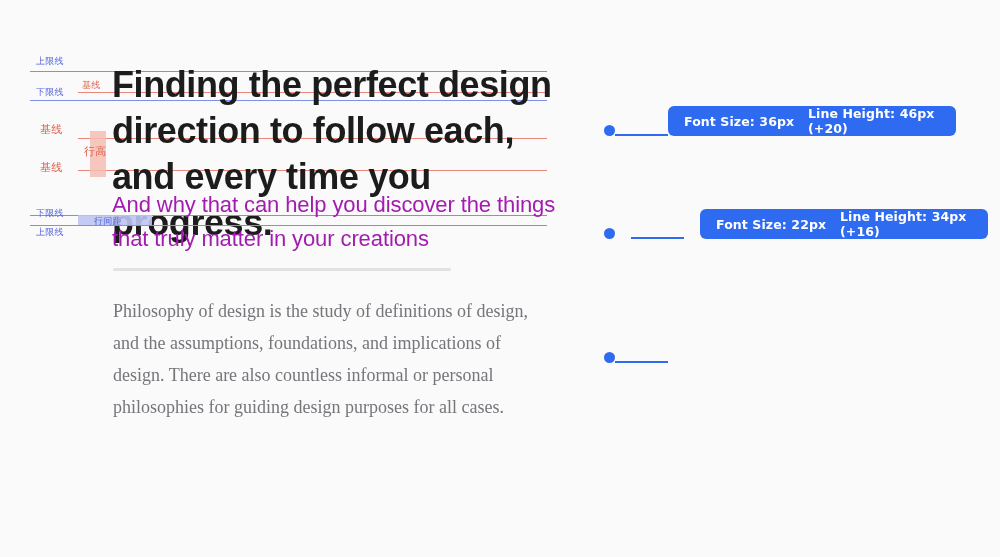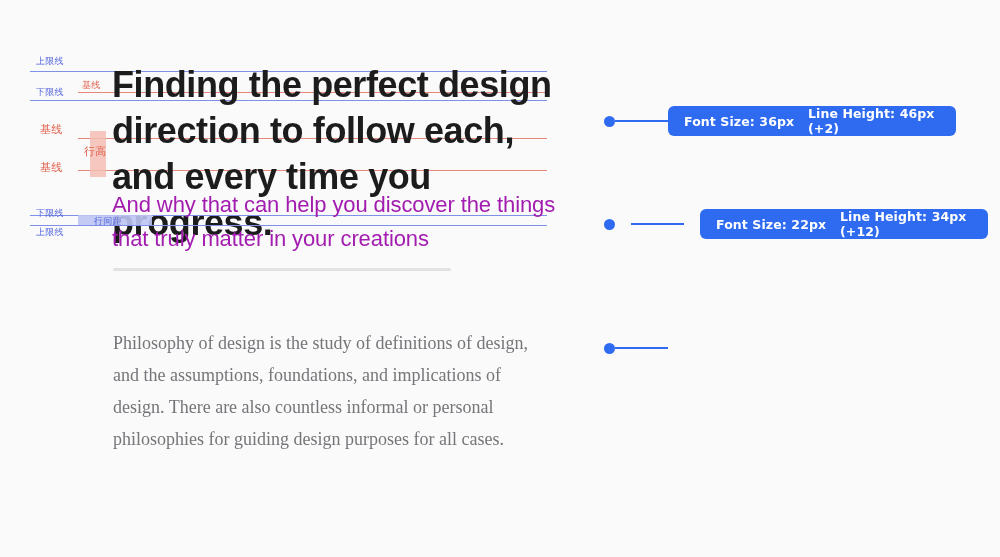--- a/index.html
+++ b/index.html
@@ -103,31 +103,30 @@
   }
 
   .body-para {
     position: absolute;
     left: 113px;
     width: 440px;
     font-size: 18px;
     line-height: 32px;
     color: #75757a;
     font-family: "Liberation Serif", serif;
-    margin-top: 32px;
   }
   #para1 { top: 295px; }
   #para2 { top: 434px; }
 
   
   .badge-row {
     position: absolute;
     height: 30px;
     display: flex;
-    align-items: center;
+    align-items: flex-end;
   }
   .badge-dot {
     width: 11px;
     height: 11px;
     border-radius: 50%;
     background: #2f6bf0;
     flex: 0 0 auto;
   }
   .badge-line {
     height: 2px;
@@ -191,30 +190,30 @@
 
   <div id="divider"></div>
 
   <div id="para1" class="body-para">Philosophy of design is the study of definitions of design, and the assumptions, foundations, and implications of design. There are also countless informal or personal philosophies for guiding design purposes for all cases.</div>
 
   <div class="badge-row" style="left:604px; top:106px;">
     <span class="badge-dot"></span>
     <span class="badge-line"></span>
     <span class="badge">
       <span class="fs">Font Size: 36px</span>
-      <span class="lh">Line Height: 46px (+2)</span>
+      <span class="lh">Line Height: 46px (+20)</span>
     </span>
   </div>
 
   <div class="badge-row" style="left:604px; top:209px;gap:16px;">
     <span class="badge-dot"></span>
     <span class="badge-line"></span>
     <span class="badge">
       <span class="fs">Font Size: 22px</span>
-      <span class="lh">Line Height: 34px (+12)</span>
+      <span class="lh">Line Height: 34px (+16)</span>
     </span>
   </div>
 
   <div class="badge-row" style="left:604px; top:333px;">
     <span class="badge-dot"></span>
     <span class="badge-line"></span>
   </div>
 
 </div>
 

